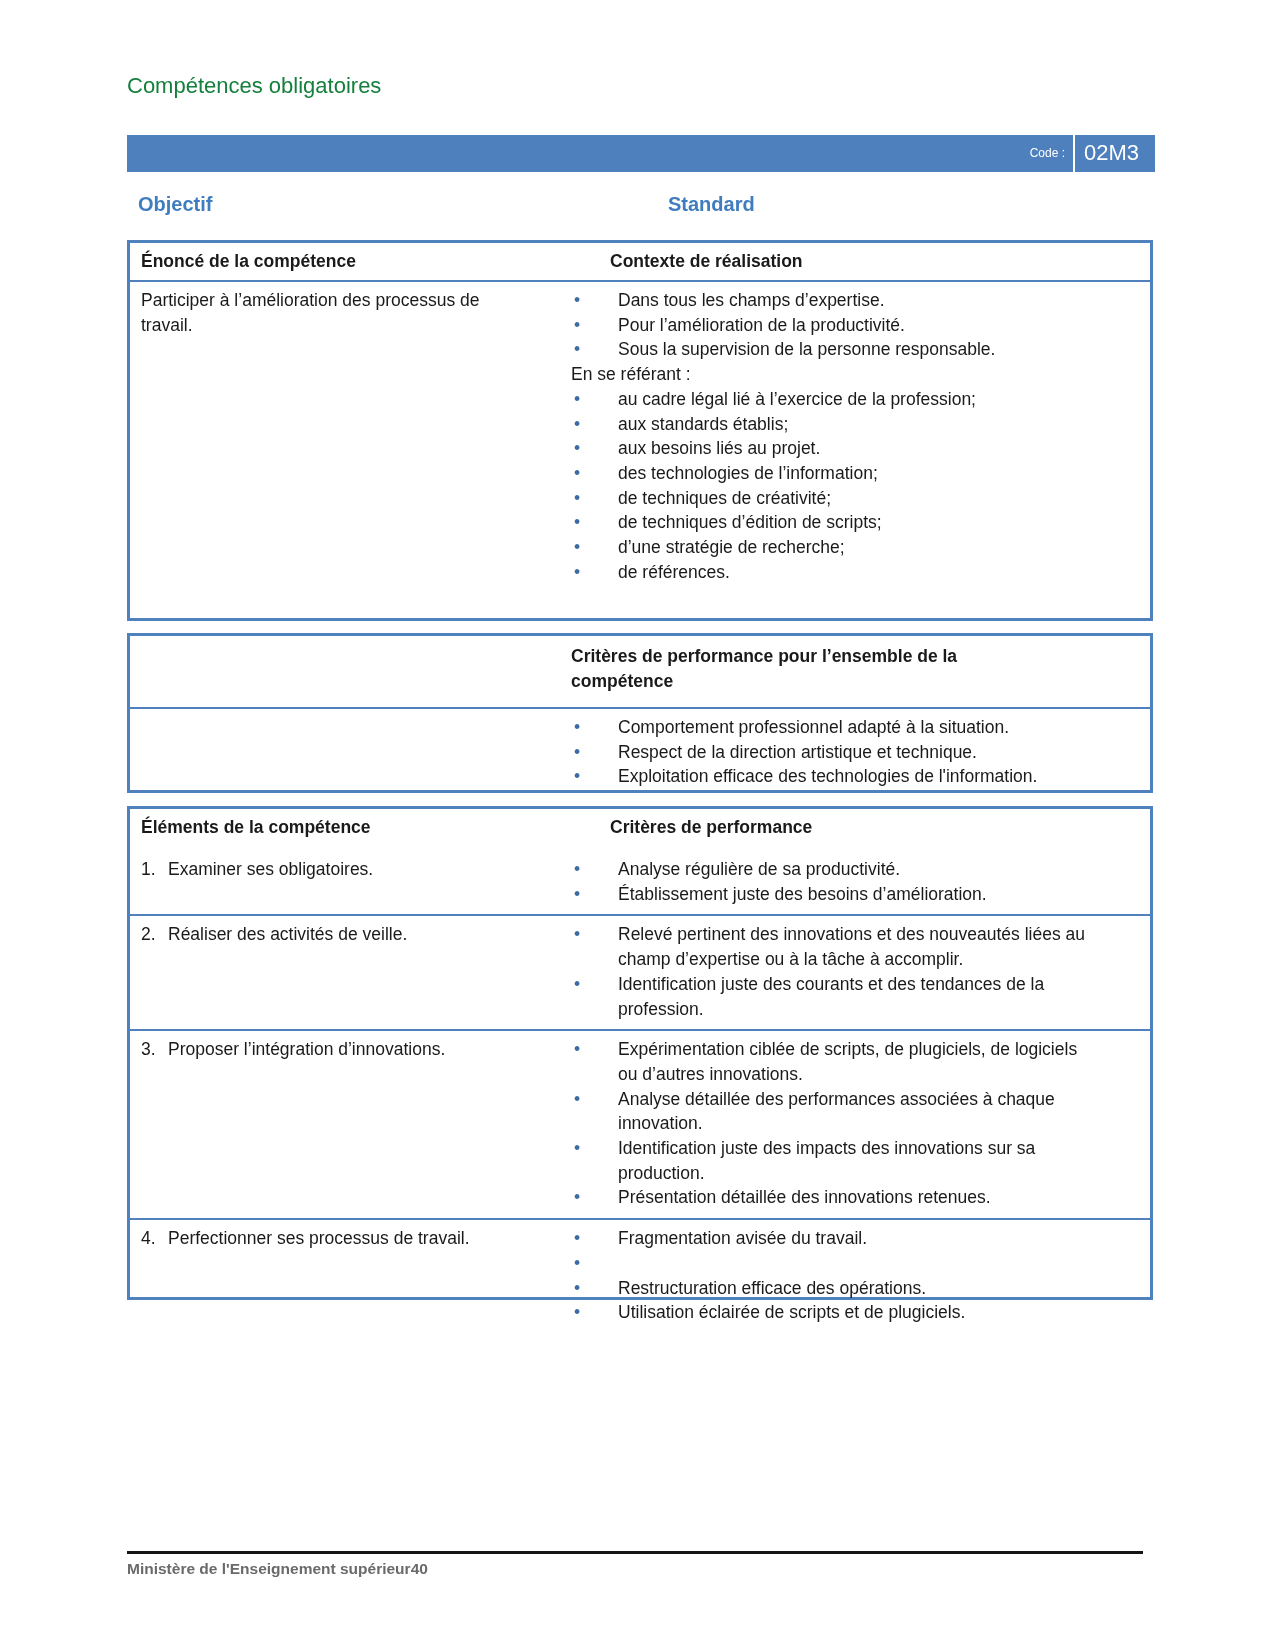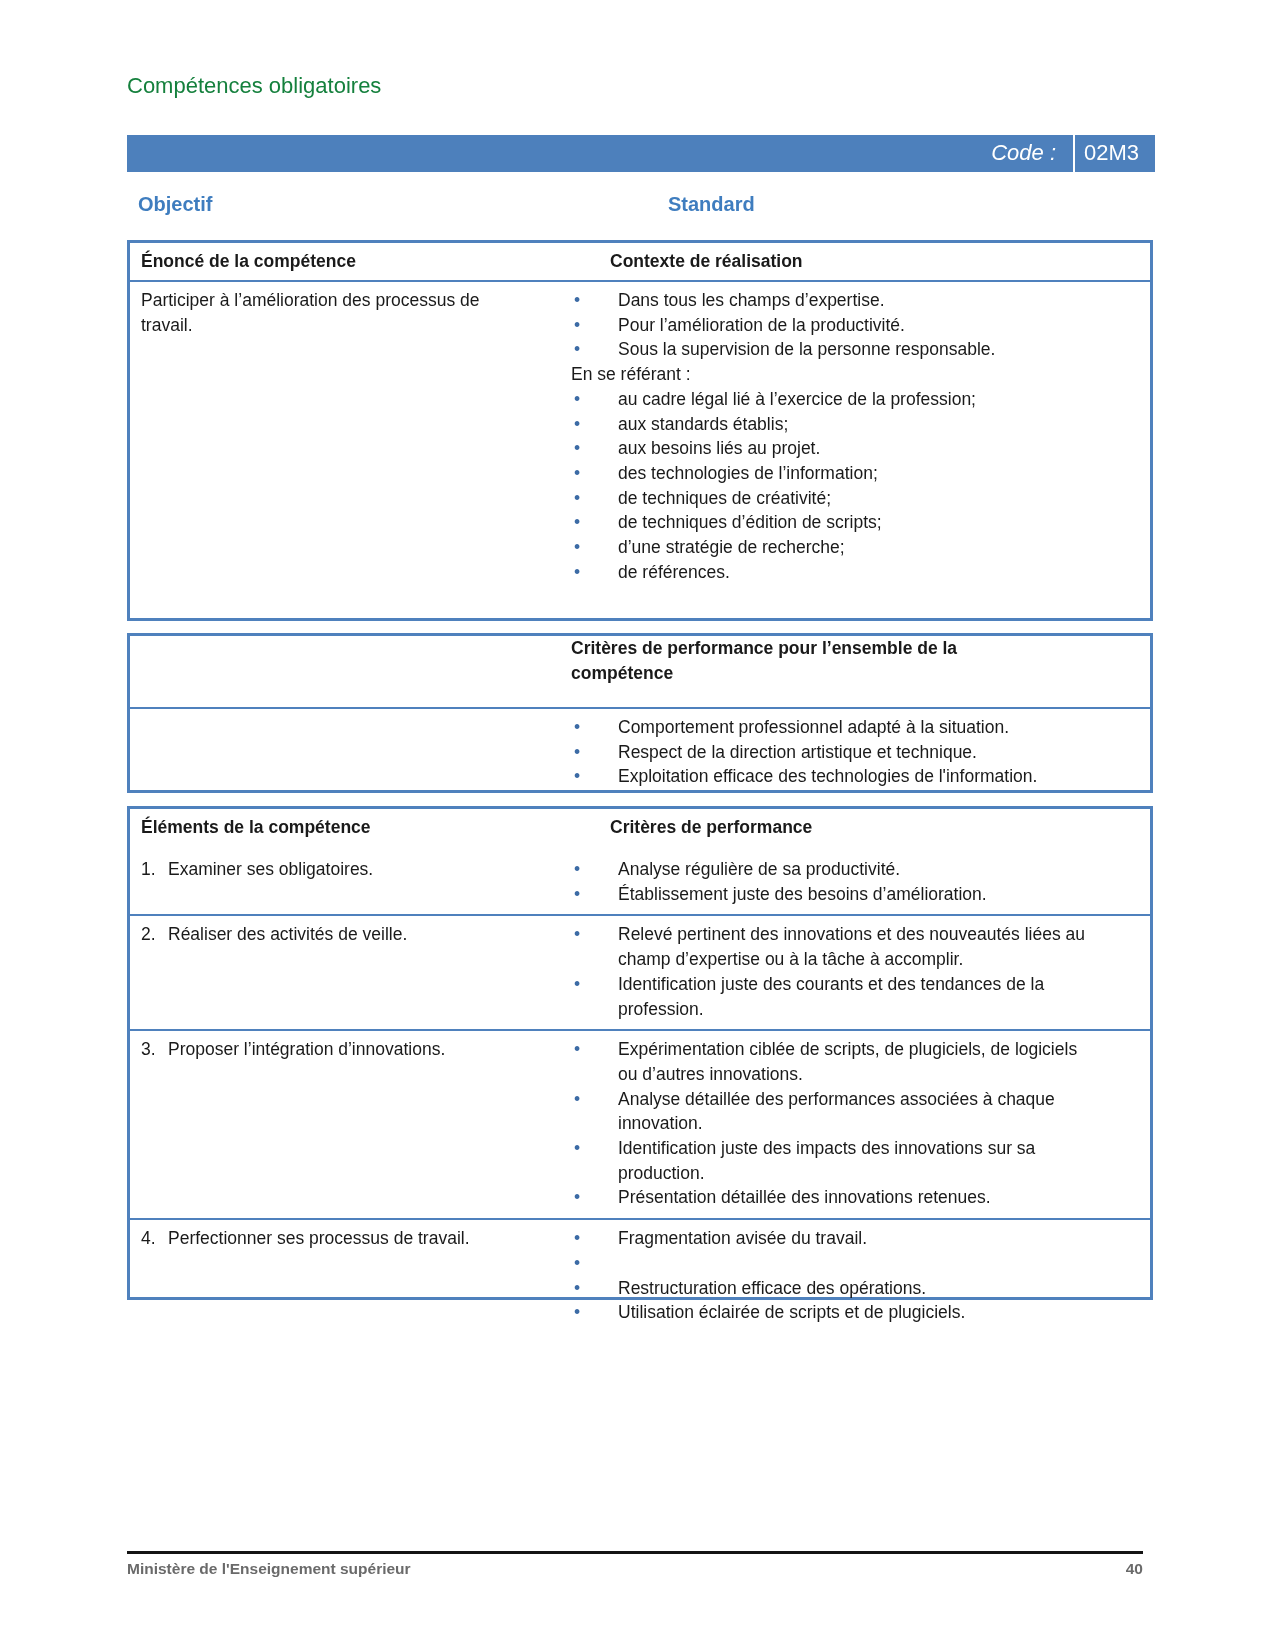--- a/index.html
+++ b/index.html
@@ -10,21 +10,21 @@
     font-size:17.5px; line-height:24.7px;
   }
   .abs { position:absolute; }
 
   
   #top-label { left:127px; top:74px; color:#15803d; font-size:22px;text-align:right; }
 
   
   #band { left:127px; top:135px; width:1028px; height:37px; background:#4d80bc;
           display:flex; align-items:stretch; justify-content:flex-end; }
-  #band .code-label { color:#ffffff; font-size:22px; display:flex; align-items:center; padding-right:17px;font-style:italic; }
+  #band .code-label { color:#ffffff; font-size:12px; display:flex; align-items:center; padding-right:8px; }
   #band .code-sep { width:2px; background:#ffffff; }
   #band .code-value { color:#ffffff; font-size:22px; width:80px; padding-left:9px; display:flex; align-items:center; }
 
   
   .section-heading { top:192px; color:#3f7dbf; font-weight:bold; font-size:20px; }
   #objectif { left:138px; }
   #standard { left:668px; }
 
   
   .tbl { left:127px; width:1026px; border:3px solid #4f81bd; background:#fff; }
@@ -33,41 +33,41 @@
   #tbl3 { top:806px; height:494px; }
   .trow { display:flex; }
   .trow + .trow { border-top:2px solid #4f81bd; }
   .c1 { flex:0 0 441px; padding:6px 24px 8px 11px; }
   .c2 { flex:1; padding:6px 8px 8px 0; }
   .hdr { font-weight:bold; }
   #tbl1 .trow.head, #tbl3 .trow.head { height:37px;gap:39px; }
   #tbl3 .trow.head { height:42px; }
   #tbl1 .trow.body { min-height:339px; }
   #tbl2 .trow.head { height:71px; }
-  #tbl2 .trow.head .c2 { padding-top:0; }
+  #tbl2 .trow.head .c2 { padding-top:8px; }
   #tbl2 .hdr-wrap { max-width:440px; }
 
   
   ul.blist { margin:0; padding:0; list-style:none; }
   ul.blist li { display:flex; }
   ul.blist li.plain { display:block; }
   ul.blist .bu { flex:0 0 47px; padding-left:3px; color:#3c6ba5; }
   ul.blist .tx { flex:0 1 auto; max-width:470px; }
 
   
   .el { display:flex; }
   .el .num { flex:0 0 27px; }
   #tbl3 .r1 { min-height:60px; }
   #tbl3 .r2 { min-height:105px; }
   #tbl3 .r3 { min-height:179px; }
   #tbl3 .r4 { min-height:108px; }
 
   
   #footer-line { left:127px; top:1551px; width:1016px; height:3px; background:#141414; }
-  #footer-row { left:127px; top:1559px; width:1016px; display:flex; justify-content:space-between;
+  #footer-row { left:127px; top:1559px; width:1016px; display:flex; 
                 font-weight:bold; font-size:15.5px; color:#6a6a6a; line-height:20px; }
 </style>
 </head>
 <body>
 
 <div class="abs" id="top-label">Compétences obligatoires</div>
 
 <div class="abs" id="band">
   <span class="code-label">Code :</span>
   <span class="code-sep"></span>

